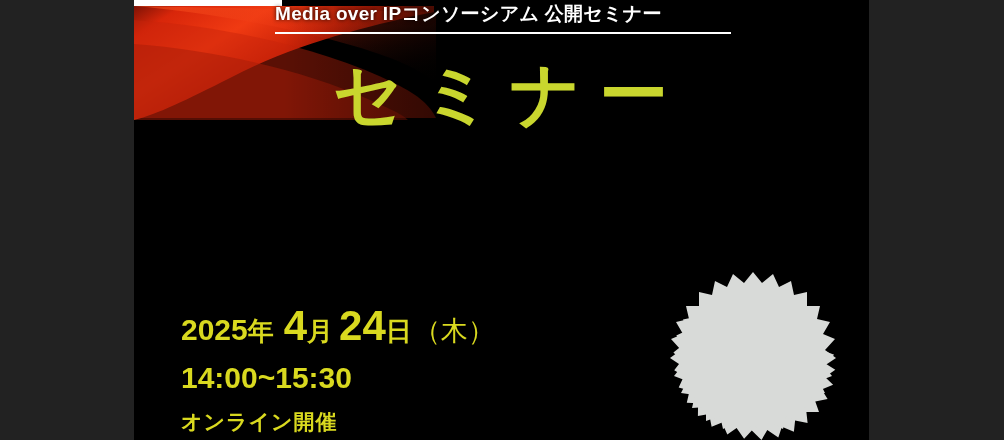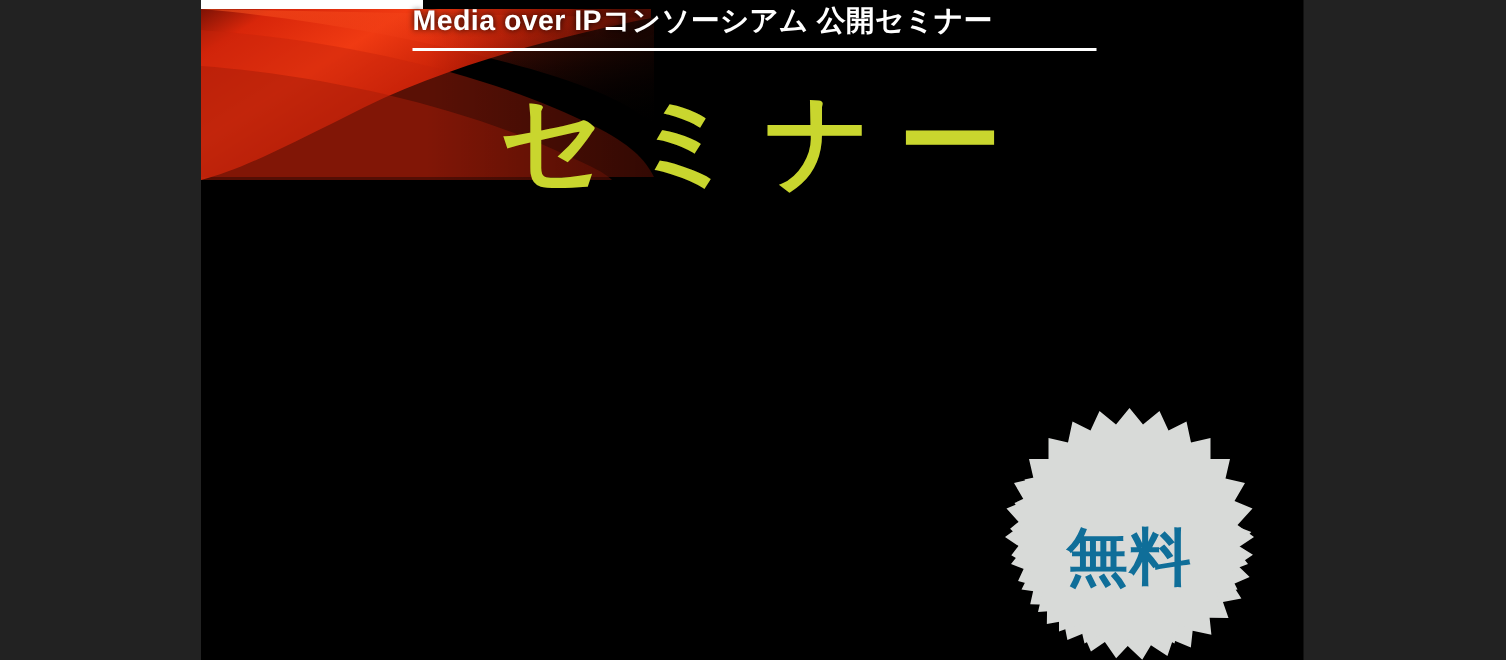--- a/index.html
+++ b/index.html
@@ -222,20 +222,33 @@
 
     <div id="header-row">
       <div id="header-title">Media over IPコンソーシアム 公開セミナー</div>
       <div id="header-rule"></div>
     </div>
 
     <div id="title-block">
       <div class="title-line" id="title-line-2">セミナー</div>
     </div>
 
+    <div id="info-block">
+      <div id="date-line">
+        <span class="d-year">2025</span>
+        <span class="d-nen">年</span>
+        <span class="d-month">4</span>
+        <span class="d-getsu">月</span>
+        <span class="d-day">24</span>
+        <span class="d-nichi">日</span>
+        <span class="d-dow">（木）</span>
+      </div>
+      <div id="time-line">14:00~15:30</div>
+      <div id="venue-line">オンライン開催</div>
+    </div>
 
     <div id="badge">
       <svg width="200" height="200" viewBox="0 0 200 200" xmlns="http://www.w3.org/2000/svg">
         <polygon fill="#d8dad8" points="
           100,2 107.3,12.1 116.4,3.9 121.6,15.2 132.2,8.9 135,21.1 146.7,16.9 147,29.4 159.3,27.4 157,39.7
           169.4,40 164.8,51.6 176.8,53.9 170,64.4 181.2,68.7 172.4,77.6 182.3,83.8 172,90.9 180.1,98.7
           168.6,103.6 174.6,113 162.3,115.4 166,126 153.4,125.9 154.6,137.1 142.1,134.5 140.9,145.7
           128.9,140.7 125.3,151.4 114.3,144.1 108.5,153.9 98.8,144.6 91.1,152.8 83.6,142 74.3,148.4
           69.1,136.4 58.6,140.7 56.1,128 44.9,130 45.1,117.2 33.8,116.8 36.6,104.4 25.7,101.4 31,89.9
           21.2,84.2 28.7,74.4 20.4,66.5 29.8,58.9 23.3,49.4 34.3,44.2 30,33.6 41.9,31.1 40,20.1 52.2,20.3
@@ -243,18 +256,17 @@
         " transform="translate(0,14) scale(1,1)"></polygon>
         <polygon fill="#d8dad8" points="
           100,0 109,11 120,2 126,15 138,9 141,23 154,20 154,34 167,34 164,47 177,50 170,62 182,67
           172,78 183,86 171,94 179,104 166,109 172,121 158,123 161,136 147,135 147,149 133,144
           130,157 117,150 111,162 100,153 89,162 83,150 70,157 67,144 53,149 53,135 39,136 42,123
           28,121 34,109 21,104 29,94 17,86 28,78 18,67 30,62 23,50 36,47 33,34 46,34 46,20 59,23
           62,9 74,15 80,2 91,11
         "></polygon>
       </svg>
       <div id="badge-text">
-        <span>無料</span>
       </div>
     </div>
 
   </div>
 </div>
 
 </body></html>

